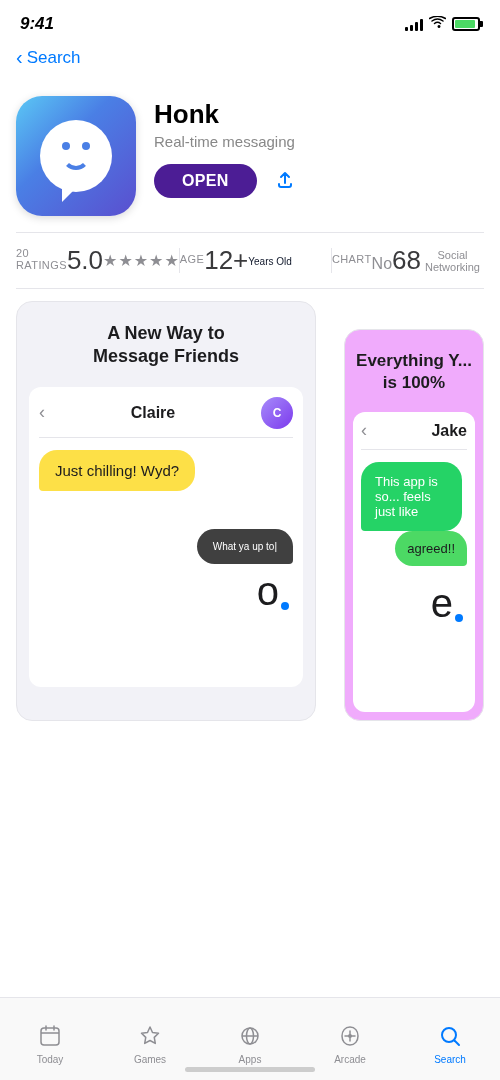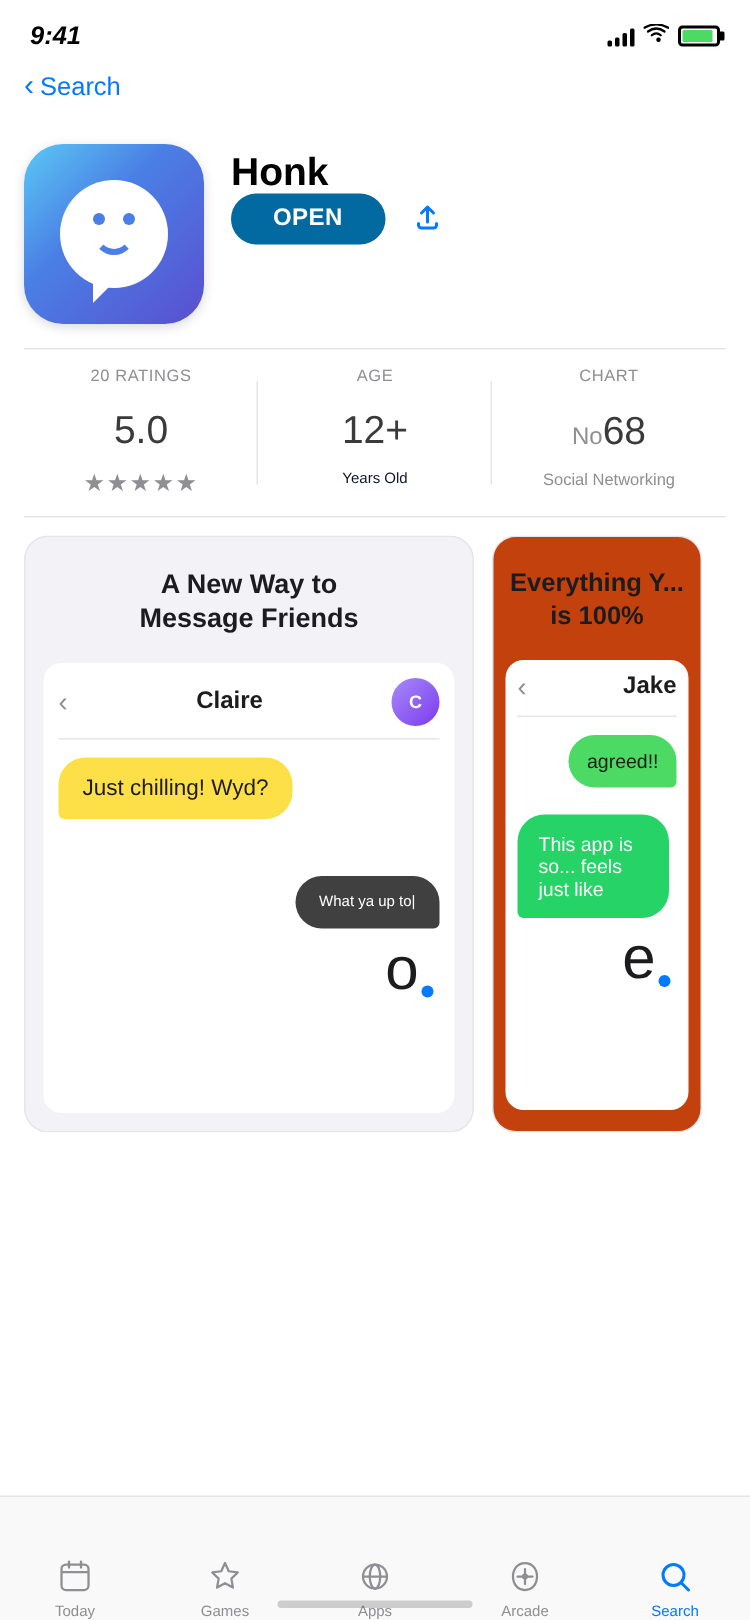--- a/index.html
+++ b/index.html
@@ -174,21 +174,21 @@
       color: #888;
       margin-top: 4px;
       margin-bottom: 14px;
     }
     .app-actions {
       display: flex;
       align-items: center;
       gap: 16px;
     }
     .open-btn {
-      background: #0369a1;
+      background: #4c1d95;
       color: #fff;
       border: none;
       border-radius: 20px;
       padding: 8px 28px;
       font-size: 16px;
       font-weight: 600;
       cursor: pointer;
       letter-spacing: 0.3px;
     }
     .share-btn {
@@ -209,24 +209,23 @@
 
     
     .stats-row {
       display: flex;
       padding: 12px 0;
       margin: 0 16px;
     }
     .stat-item {
       flex: 1;
       display: flex;
-      flex-direction: column;
+      flex-direction: row;
       align-items: center;
       position: relative;
-      gap: 11px;
     }
     .stat-item:not(:last-child)::after {
       content: '';
       position: absolute;
       right: 0;
       top: 10%;
       height: 80%;
       width: 1px;
       background: #e5e5ea;
     }
@@ -280,39 +279,40 @@
       color: #8e8e93;
       text-align: center;
     }
 
     
     .screenshots-section {
       padding: 12px 0 0 0;
     }
     .screenshots-scroll {
       display: flex;
-      gap: 12px;
+      gap: 28px;
       padding: 0 16px;
       overflow: hidden;
     }
     .screenshot-card {
       flex-shrink: 0;
       width: 300px;
       background: #f2f2f7;
       border-radius: 16px;
       overflow: hidden;
       border: 1px solid #e5e5ea;
     }
     .screenshot-card-2 {
       flex-shrink: 0;
       width: 140px;
-      background: #c2410c;
+      background: #f0abfc;
       border-radius: 16px;
       overflow: hidden;
       border: 1px solid #e5e5ea;
+      margin-top: 28px;
     }
     .screenshot-title {
       text-align: center;
       font-size: 18px;
       font-weight: 700;
       color: #1c1c1e;
       padding: 20px 16px 10px;
       line-height: 1.3;
     }
     .screenshot-title-2 {
@@ -432,21 +432,21 @@
     
     .tab-bar {
       position: absolute;
       bottom: 0;
       left: 0;
       right: 0;
       background: rgba(249,249,249,0.95);
       border-top: 1px solid #e5e5ea;
       display: flex;
       height: 83px;
-      align-items: flex-end;
+      align-items: center;
       padding-top: 8px;
     }
     .tab-item {
       flex: 1;
       display: flex;
       flex-direction: column;
       align-items: center;
       gap: 4px;
       cursor: pointer;
     }
@@ -519,20 +519,21 @@
           <div class="face-eye"></div>
           <div class="face-eye"></div>
         </div>
         <div class="face-smile"></div>
       </div>
       <div class="chat-bubble-tail"></div>
     </div>
   </div>
   <div class="app-info">
     <div class="app-name">Honk</div>
+    <div class="app-subtitle">Real-time messaging</div>
     <div class="app-actions">
       <button class="open-btn">OPEN</button>
       <button class="share-btn">
         <svg width="24" height="24" viewBox="0 0 24 24" fill="none">
           <path d="M8 10L12 6M12 6L16 10M12 6V16" stroke="#007aff" stroke-width="2" stroke-linecap="round" stroke-linejoin="round"></path>
           <path d="M6 17v1a2 2 0 002 2h8a2 2 0 002-2v-1" stroke="#007aff" stroke-width="2" stroke-linecap="round"></path>
         </svg>
       </button>
     </div>
   </div>
@@ -585,25 +586,25 @@
       </div>
     </div>
 
     <div class="screenshot-card-2">
       <div class="screenshot-title-2">Everything Y...<br>is 100%</div>
       <div class="mock-chat-2">
         <div class="chat-header">
           <span class="chat-back">‹</span>
           <span class="chat-name">Jake</span>
         </div>
+        <div class="clearfix" style="margin-top:8px;">
+          <div class="chat-bubble-received-dark">This app is so... feels just like</div>
+        </div>
         <div class="clearfix">
           <div class="chat-bubble-green">agreed!!</div>
-        </div>
-        <div class="clearfix" style="margin-top:8px;">
-          <div class="chat-bubble-received-dark">This app is so... feels just like</div>
         </div>
         <div class="keyboard-hint">
           <span class="key-letter">e</span>
           <div class="key-dot"></div>
         </div>
       </div>
     </div>
   </div>
 </div>
 

